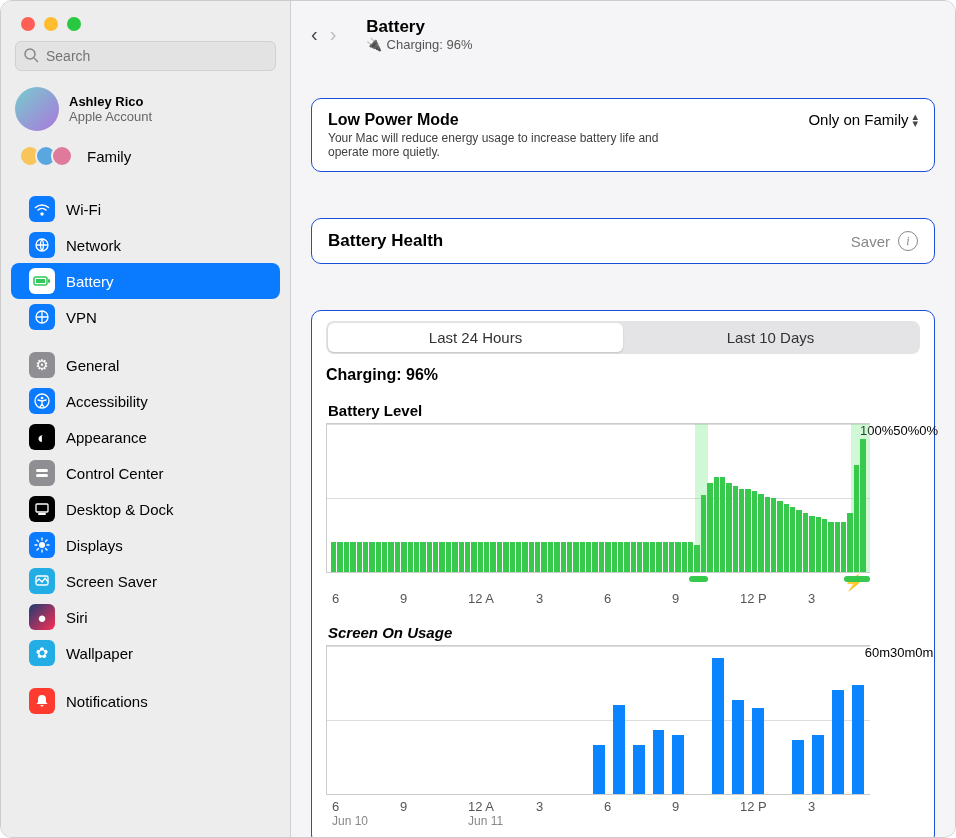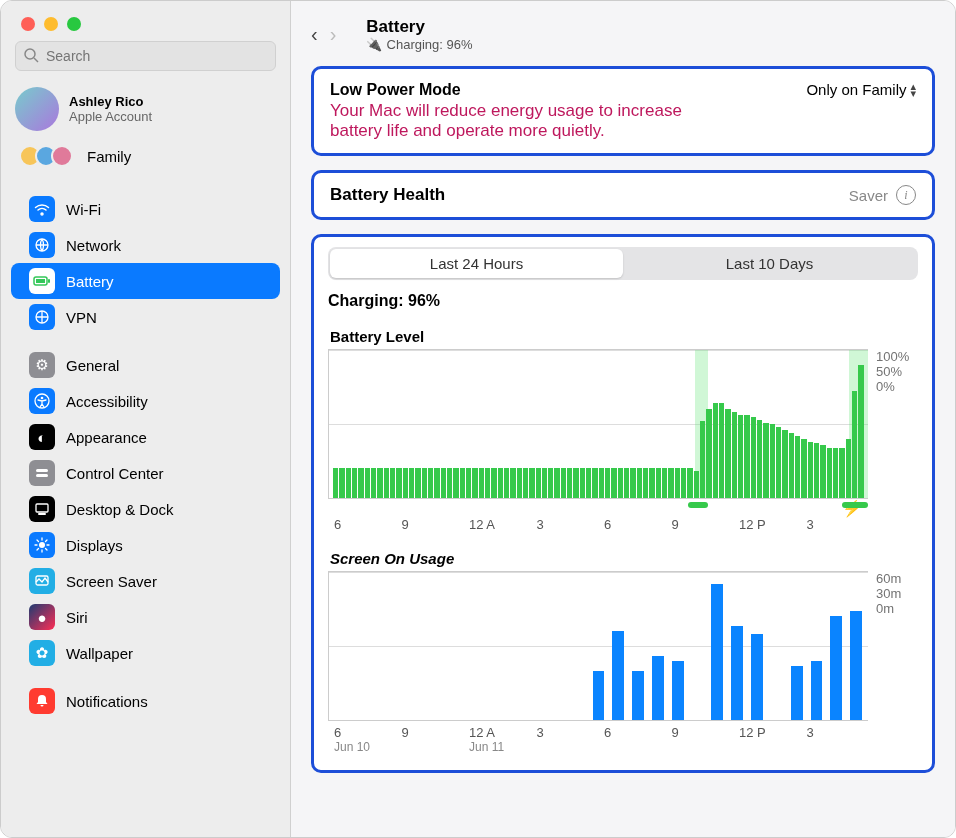--- a/index.html
+++ b/index.html
@@ -122,30 +122,31 @@
   padding: 4px 0 14px 0;
 }
 .nav-arrows { display:flex; gap:12px; color:#888; font-size:20px; }
 .nav-arrows .back { color:#444; }
 .header-title .t { font-size:17px; font-weight:700; }
 .header-title .s { font-size:13px; color:#555; display:flex; align-items:center; gap:4px;}
 .bat-glyph { font-size:13px; }
 
 .card {
   background:#fff;
-  border:3px solid #1d4ed8;
+  border:1px solid #1d4ed8;
   border-radius:10px;
   padding:12px 16px;
   margin-bottom:14px;
+  margin-top:32px;
 }
 .row {
   display:flex; justify-content:space-between; align-items:flex-start;
 }
 .lpm-left .title { font-size:16px; font-weight:600; }
-.lpm-left .desc { font-size:17px; color:#be185d; max-width:360px; margin-top:2px;}
+.lpm-left .desc { font-size:12px; color:#404040; max-width:360px; margin-top:2px;}
 .select-wrap { display:flex; align-items:center; gap:4px; font-size:15px; }
 .chevrons { font-size:11px; line-height:7px; color:#444; }
 
 .bh-row { align-items:center; }
 .bh-title { font-size:17px; font-weight:600; }
 .bh-right { display:flex; align-items:center; gap:8px; color:#888; font-size:15px;}
 .info-icon { width:20px;height:20px;border:1.5px solid #888;border-radius:50%;
   display:flex;align-items:center;justify-content:center;font-size:12px;font-style:italic;font-family:serif;}
 
 .seg {
@@ -165,22 +166,22 @@
 .charging-block .c { font-size:16px; font-weight:600; }
 .charging-block .t { font-size:13px; color:#888; }
 
 .chart-title { font-size:15px; font-weight:700; margin:10px 0 4px 2px;}
 .chart-area { display:flex; }
 .chart {
   flex:1; position:relative; height:150px;
   border:1px solid #ccc; border-right:none;
 }
 .y-axis {
-  width:50px; font-size:13px; color:#737373;
-  display:flex; flex-direction:column; justify-content:flex-start;
+  width:50px; font-size:13px; color:#000000;
+  display:flex; flex-direction:row; justify-content:center;
   padding:0 0 0 8px; height:150px;
 }
 .grid-line { position:absolute; left:0; right:0; border-top:1px solid #ddd; }
 .bars {
   position:absolute; left:0; right:0; bottom:0; top:0;
   display:flex; align-items:flex-end; gap:1px;
   padding:0 4px;
 }
 .bars .bar { flex:1; background:#36c94b; min-width:2px;}
 .bars2 .bar { background:#0a84ff; flex:1; }

